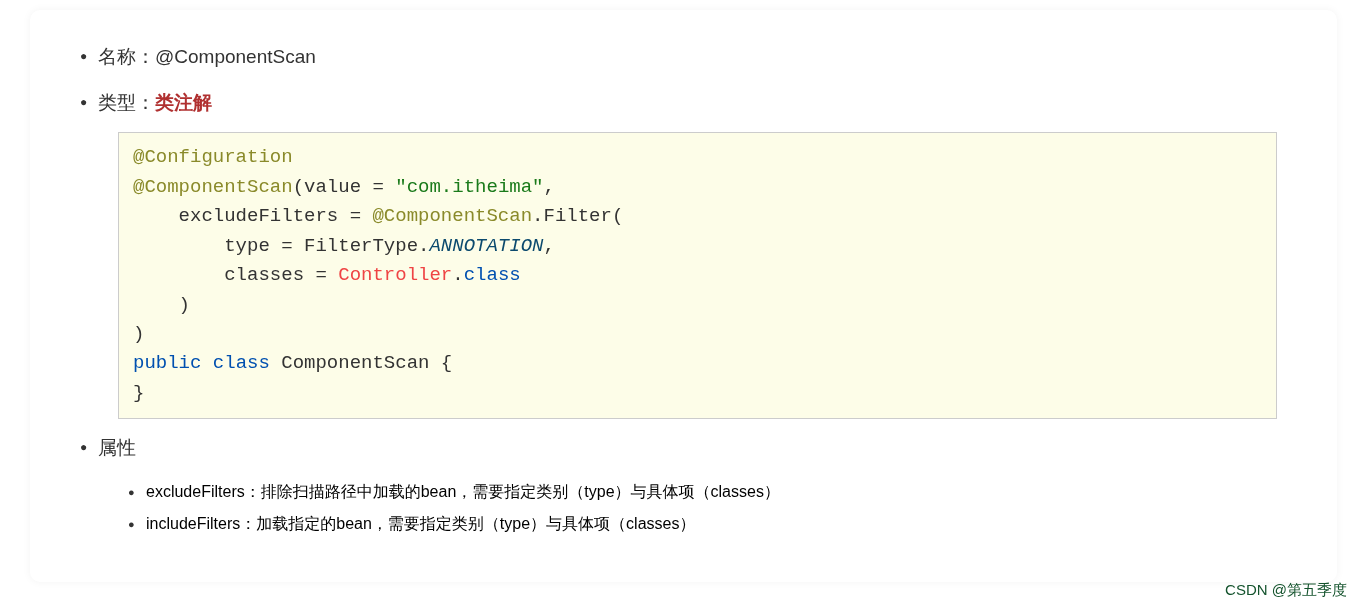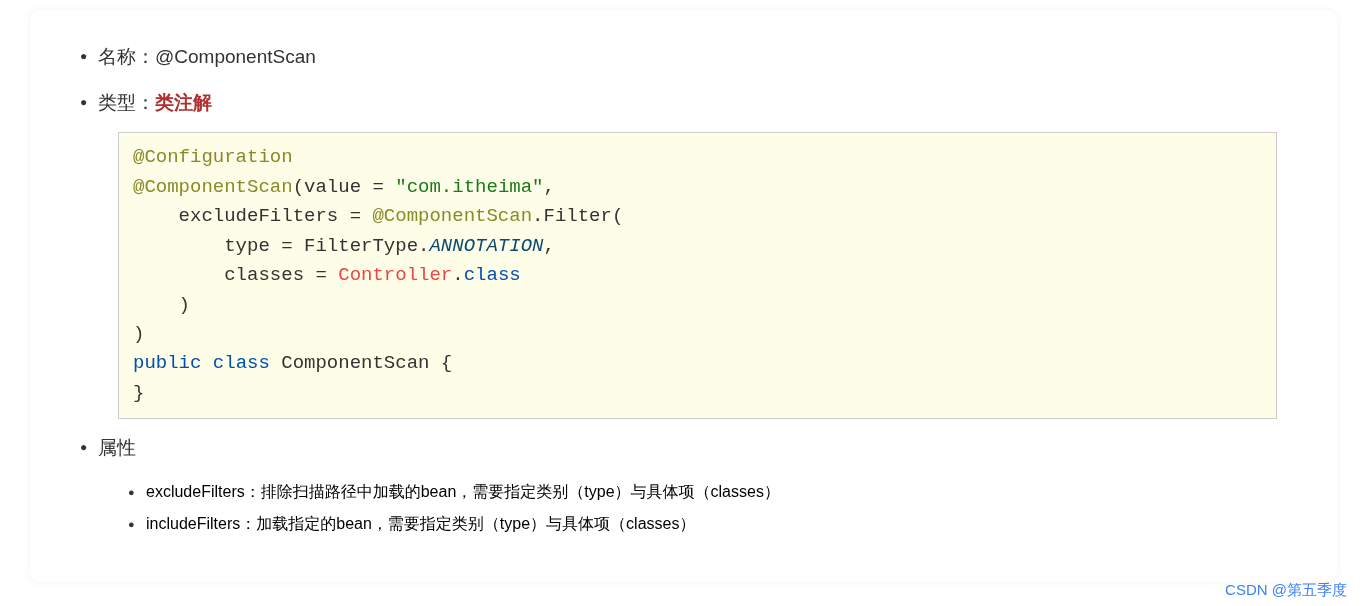--- a/index.html
+++ b/index.html
@@ -87,21 +87,21 @@
       position: absolute;
       left: 0;
       font-size: 11px;
       top: 5px;
       color: #333;
     }
     .watermark {
       position: absolute;
       bottom: 6px;
       right: 20px;
-      color: #3b82f6;
+      color: #14532d;
       font-size: 15px;
     }
   </style>
 </head>
 <body>
 
 <div class="content-box">
   <ul class="main-list">
     <li>
       <span class="label">名称：</span><span class="value-normal">@ComponentScan</span>

